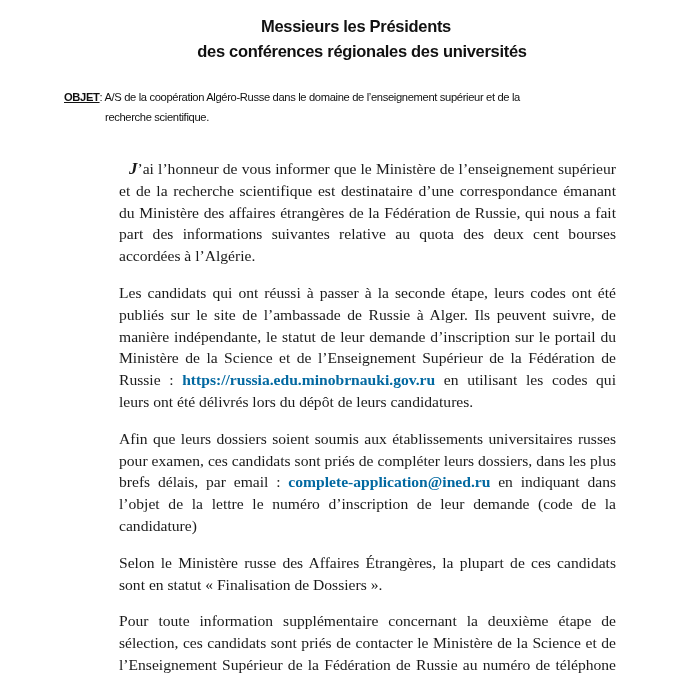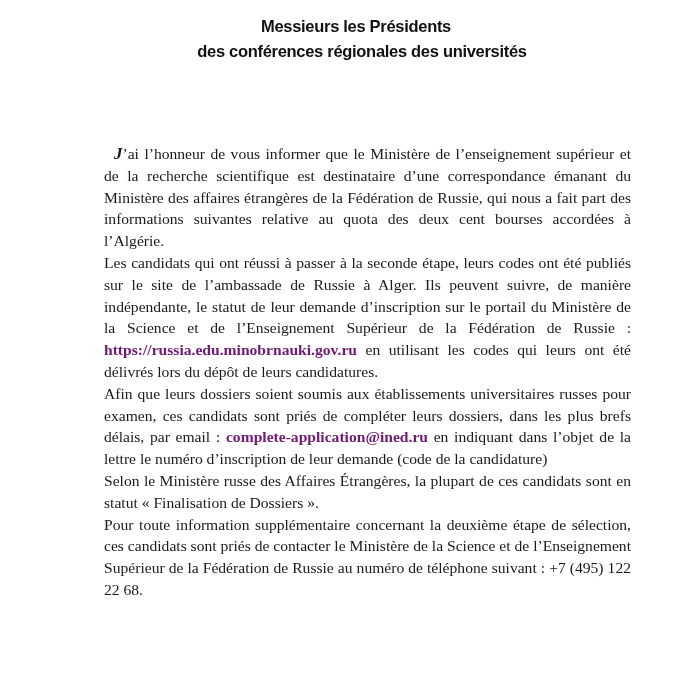--- a/index.html
+++ b/index.html
@@ -60,48 +60,52 @@
       position: absolute;
       left: 88px;
       top: 143px;
       width: 527px;
       font-family: "Liberation Serif", "DejaVu Serif", serif;
       font-size: 15.6px;
       line-height: 21.8px;
       color: #1a1a1a;
     }
     .body-text p {
-      margin: 0;
+      margin: 15px;
       text-align: justify;
     }
     .first-indent {
       text-indent: 10px;
     }
     .dropcap {
       font-weight: bold;
       font-style: italic;
       font-size: 17px;
     }
     .link {
-      color: #701a75;
+      color: #0369a1;
       font-weight: bold;
       font-family: "Liberation Serif", "DejaVu Serif", serif;
     }
     .para-indent {
       text-indent: 10px;
     }
   </style>
 </head>
 <body>
 
 <div class="page">
 
   <div class="addressee l1">Messieurs les Présidents</div>
   <div class="addressee l2">des conférences régionales  des universités</div>
 
+  <div class="objet">
+    <span class="label">OBJET</span><span>: </span><span>A/S  de la coopération Algéro-Russe dans le domaine de l’enseignement supérieur et de la</span>
+    <span class="indent">recherche scientifique.</span>
+  </div>
 
   <div class="body-text">
     <p class="first-indent"><span class="dropcap">J</span><span>’ai l’honneur de vous informer que le Ministère de l’enseignement supérieur et de la recherche scientifique est destinataire d’une correspondance émanant du Ministère des affaires étrangères de la Fédération de Russie,  qui  nous a fait part des informations suivantes relative au quota des deux cent bourses accordées à l’Algérie.</span></p>
 
     <p><span>Les candidats qui ont réussi à passer à la seconde étape, leurs codes ont été publiés sur le site de l’ambassade de Russie à Alger. Ils peuvent suivre, de manière indépendante, le statut de leur demande d’inscription sur le portail du Ministère de la Science et de l’Enseignement Supérieur de la Fédération de Russie : </span><a class="link">https://russia.edu.minobrnauki.gov.ru</a><span>  en utilisant les codes qui leurs ont été délivrés lors du dépôt de leurs candidatures.</span></p>
 
     <p><span>Afin que leurs dossiers soient soumis aux établissements universitaires russes pour examen, ces candidats sont priés de compléter leurs dossiers, dans les plus brefs délais, par email : </span><a class="link">complete-application@ined.ru</a><span>  en indiquant dans l’objet de la lettre le numéro d’inscription de leur demande (code de la candidature)</span></p>
 
     <p>Selon le Ministère russe des Affaires Étrangères, la plupart de ces candidats sont en statut « Finalisation de Dossiers ».</p>
 

